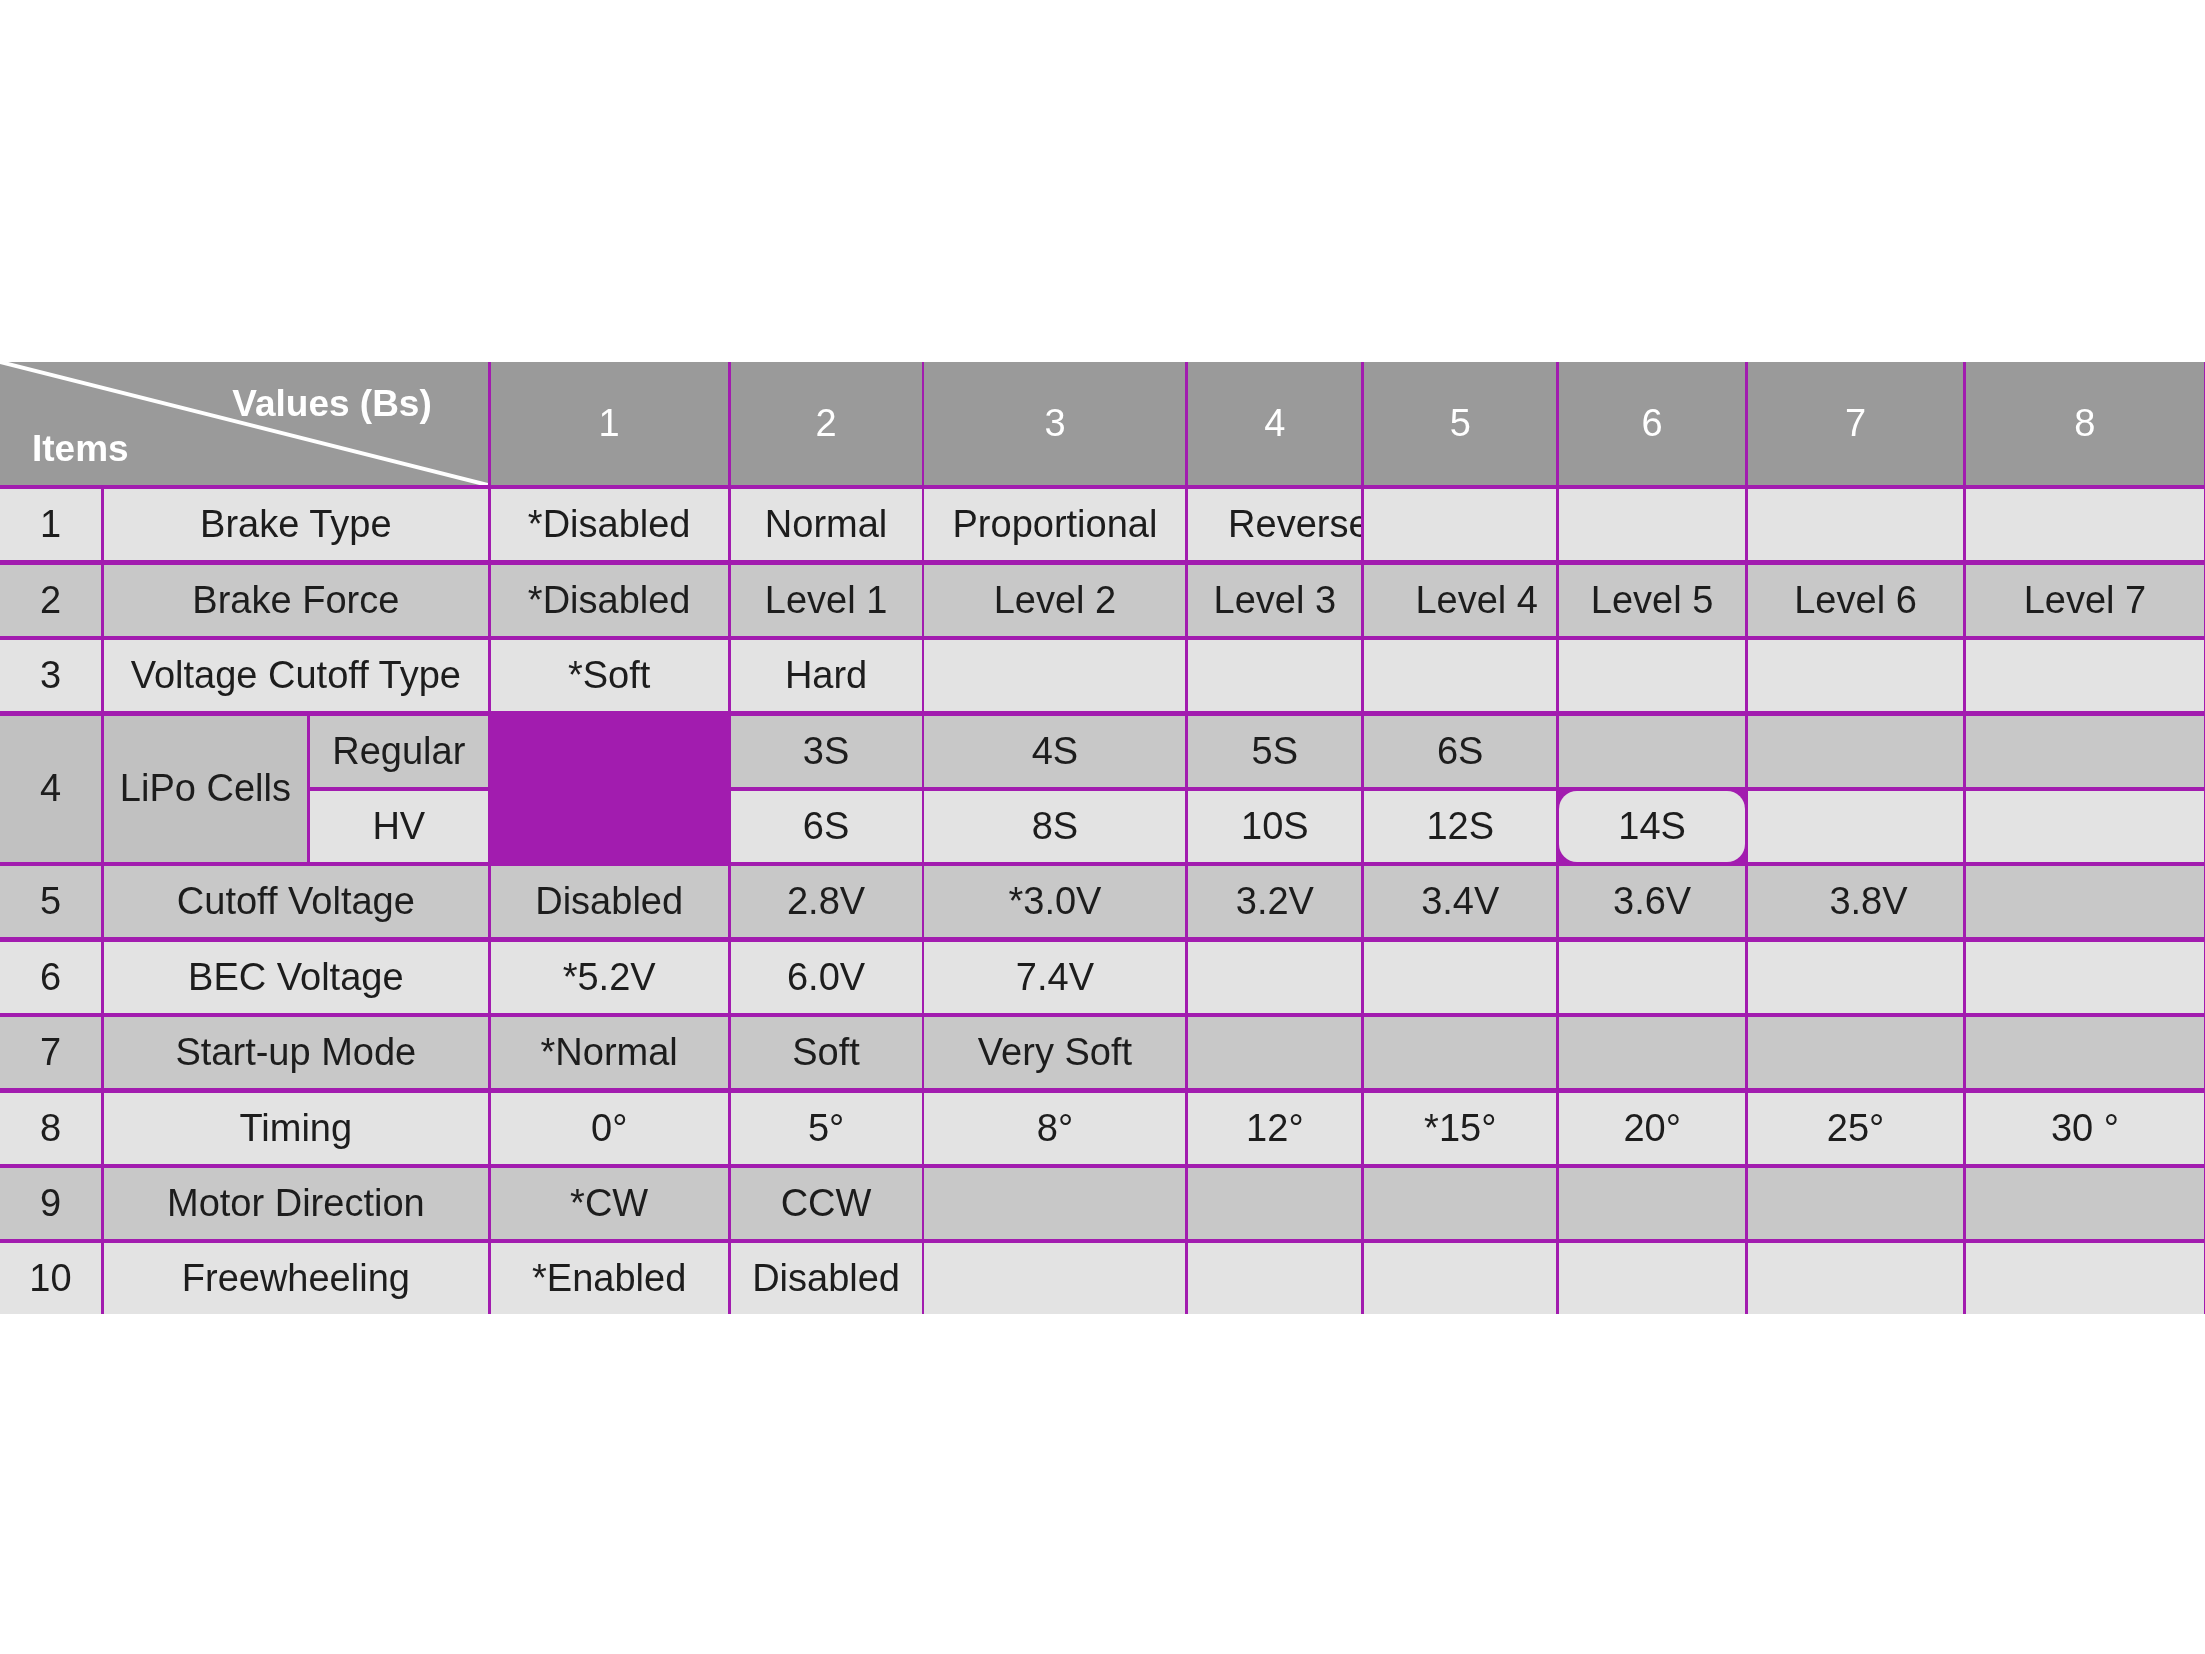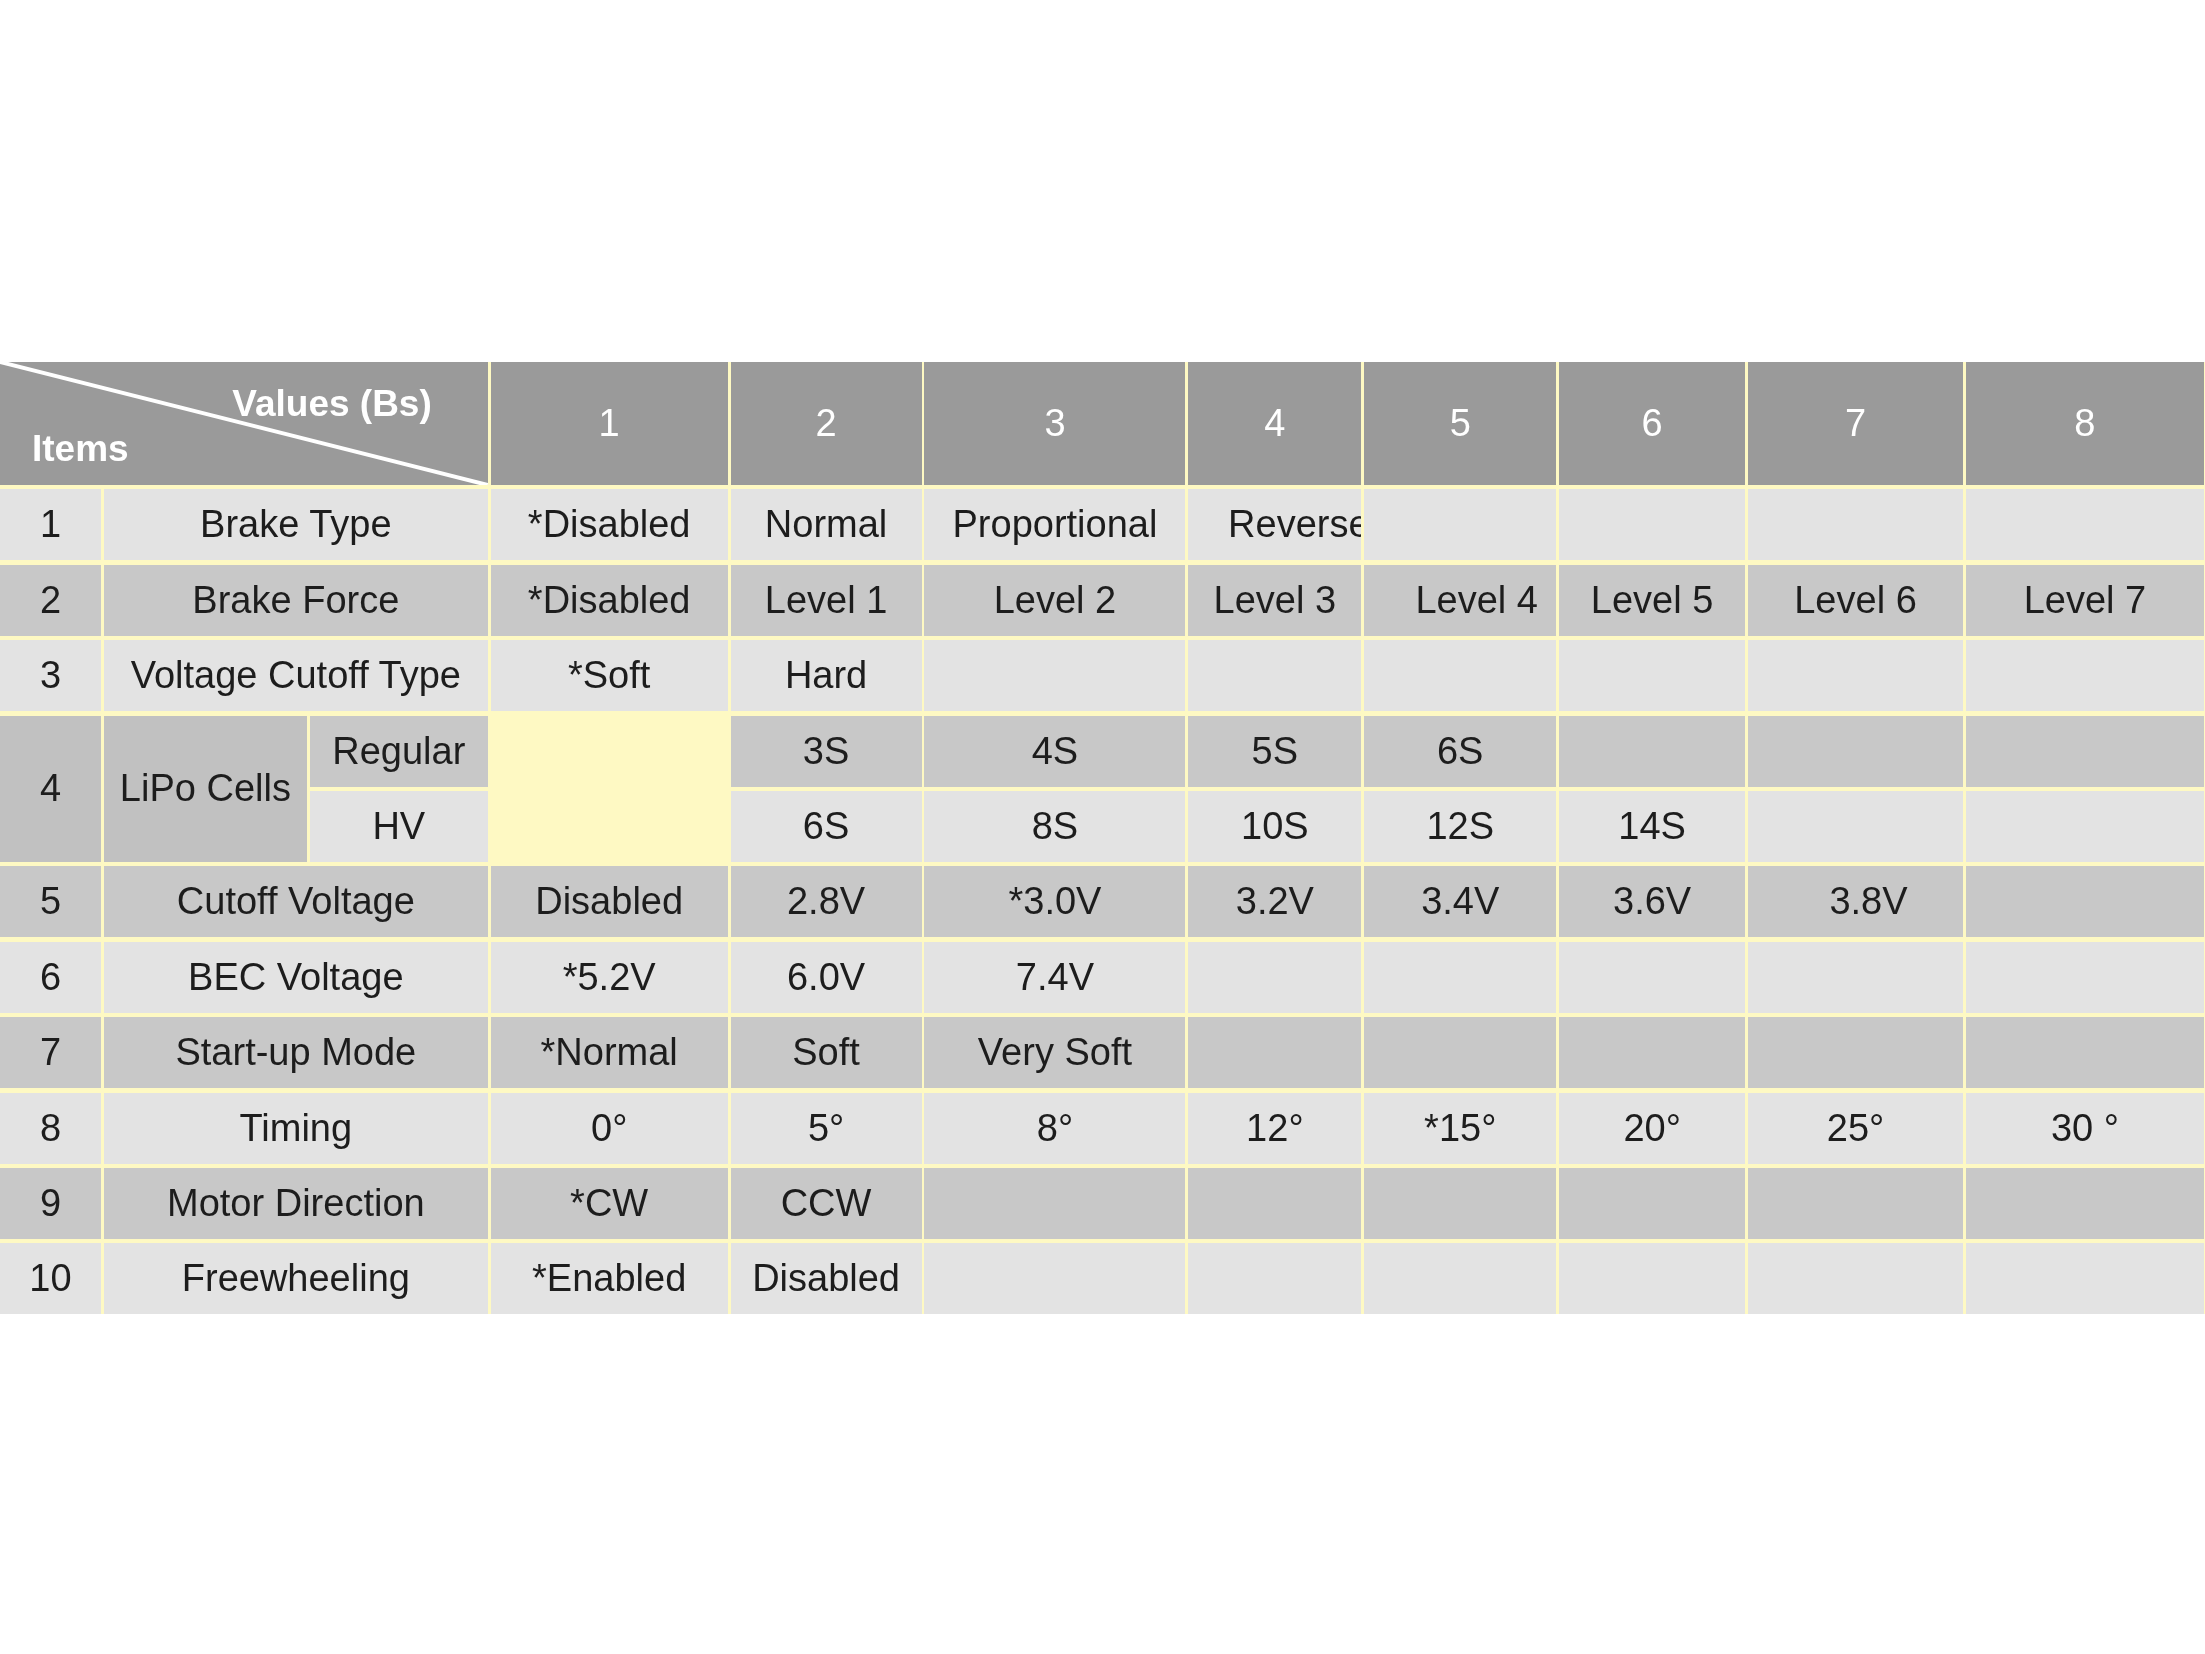--- a/index.html
+++ b/index.html
@@ -18,21 +18,21 @@
   #esc-table {
     position: absolute;
     left: 0;
     top: 362px;
     width: 2205px;
     display: grid;
     grid-template-columns: 101px 203px 178px 237px 191px 261px 173px 192px 186px 215px 238px;
     grid-template-rows: 123px repeat(11, 71px);
     column-gap: 2.9px;
     row-gap: 4.4px;
-    background: #fef9c3;
+    background: #a21caf;
   }
   .cell {
     display: flex;
     align-items: center;
     justify-content: center;
     font-size: 38px;
     color: #1d1d1d;
     white-space: nowrap;
     overflow: hidden;
   }
@@ -132,21 +132,21 @@
       <div class="cell dark" style="grid-area: 5 / 7;">5S</div>
       <div class="cell dark" style="grid-area: 5 / 8;">6S</div>
       <div class="cell dark" style="grid-area: 5 / 9;"></div>
       <div class="cell dark" style="grid-area: 5 / 10;"></div>
       <div class="cell dark" style="grid-area: 5 / 11;"></div>
       <div class="cell light" style="grid-area: 6 / 3;">HV</div>
       <div class="cell light" style="grid-area: 6 / 5;">6S</div>
       <div class="cell light" style="grid-area: 6 / 6;">8S</div>
       <div class="cell light" style="grid-area: 6 / 7;">10S</div>
       <div class="cell light" style="grid-area: 6 / 8;">12S</div>
-      <div class="cell light" style="grid-area: 6 / 9;">14S</div>
+      <div class="cell light" style="grid-area: 6 / 9; border-radius: 18px;">14S</div>
       <div class="cell light" style="grid-area: 6 / 10;"></div>
       <div class="cell light" style="grid-area: 6 / 11;"></div>
       <div class="cell dark" style="grid-area: 7 / 1;">5</div>
       <div class="cell dark" style="grid-area: 7 / 2 / auto / span 2;">Cutoff Voltage</div>
       <div class="cell dark" style="grid-area: 7 / 4;">Disabled</div>
       <div class="cell dark" style="grid-area: 7 / 5;">2.8V</div>
       <div class="cell dark" style="grid-area: 7 / 6;">*3.0V</div>
       <div class="cell dark" style="grid-area: 7 / 7;">3.2V</div>
       <div class="cell dark" style="grid-area: 7 / 8;">3.4V</div>
       <div class="cell dark" style="grid-area: 7 / 9;">3.6V</div>

